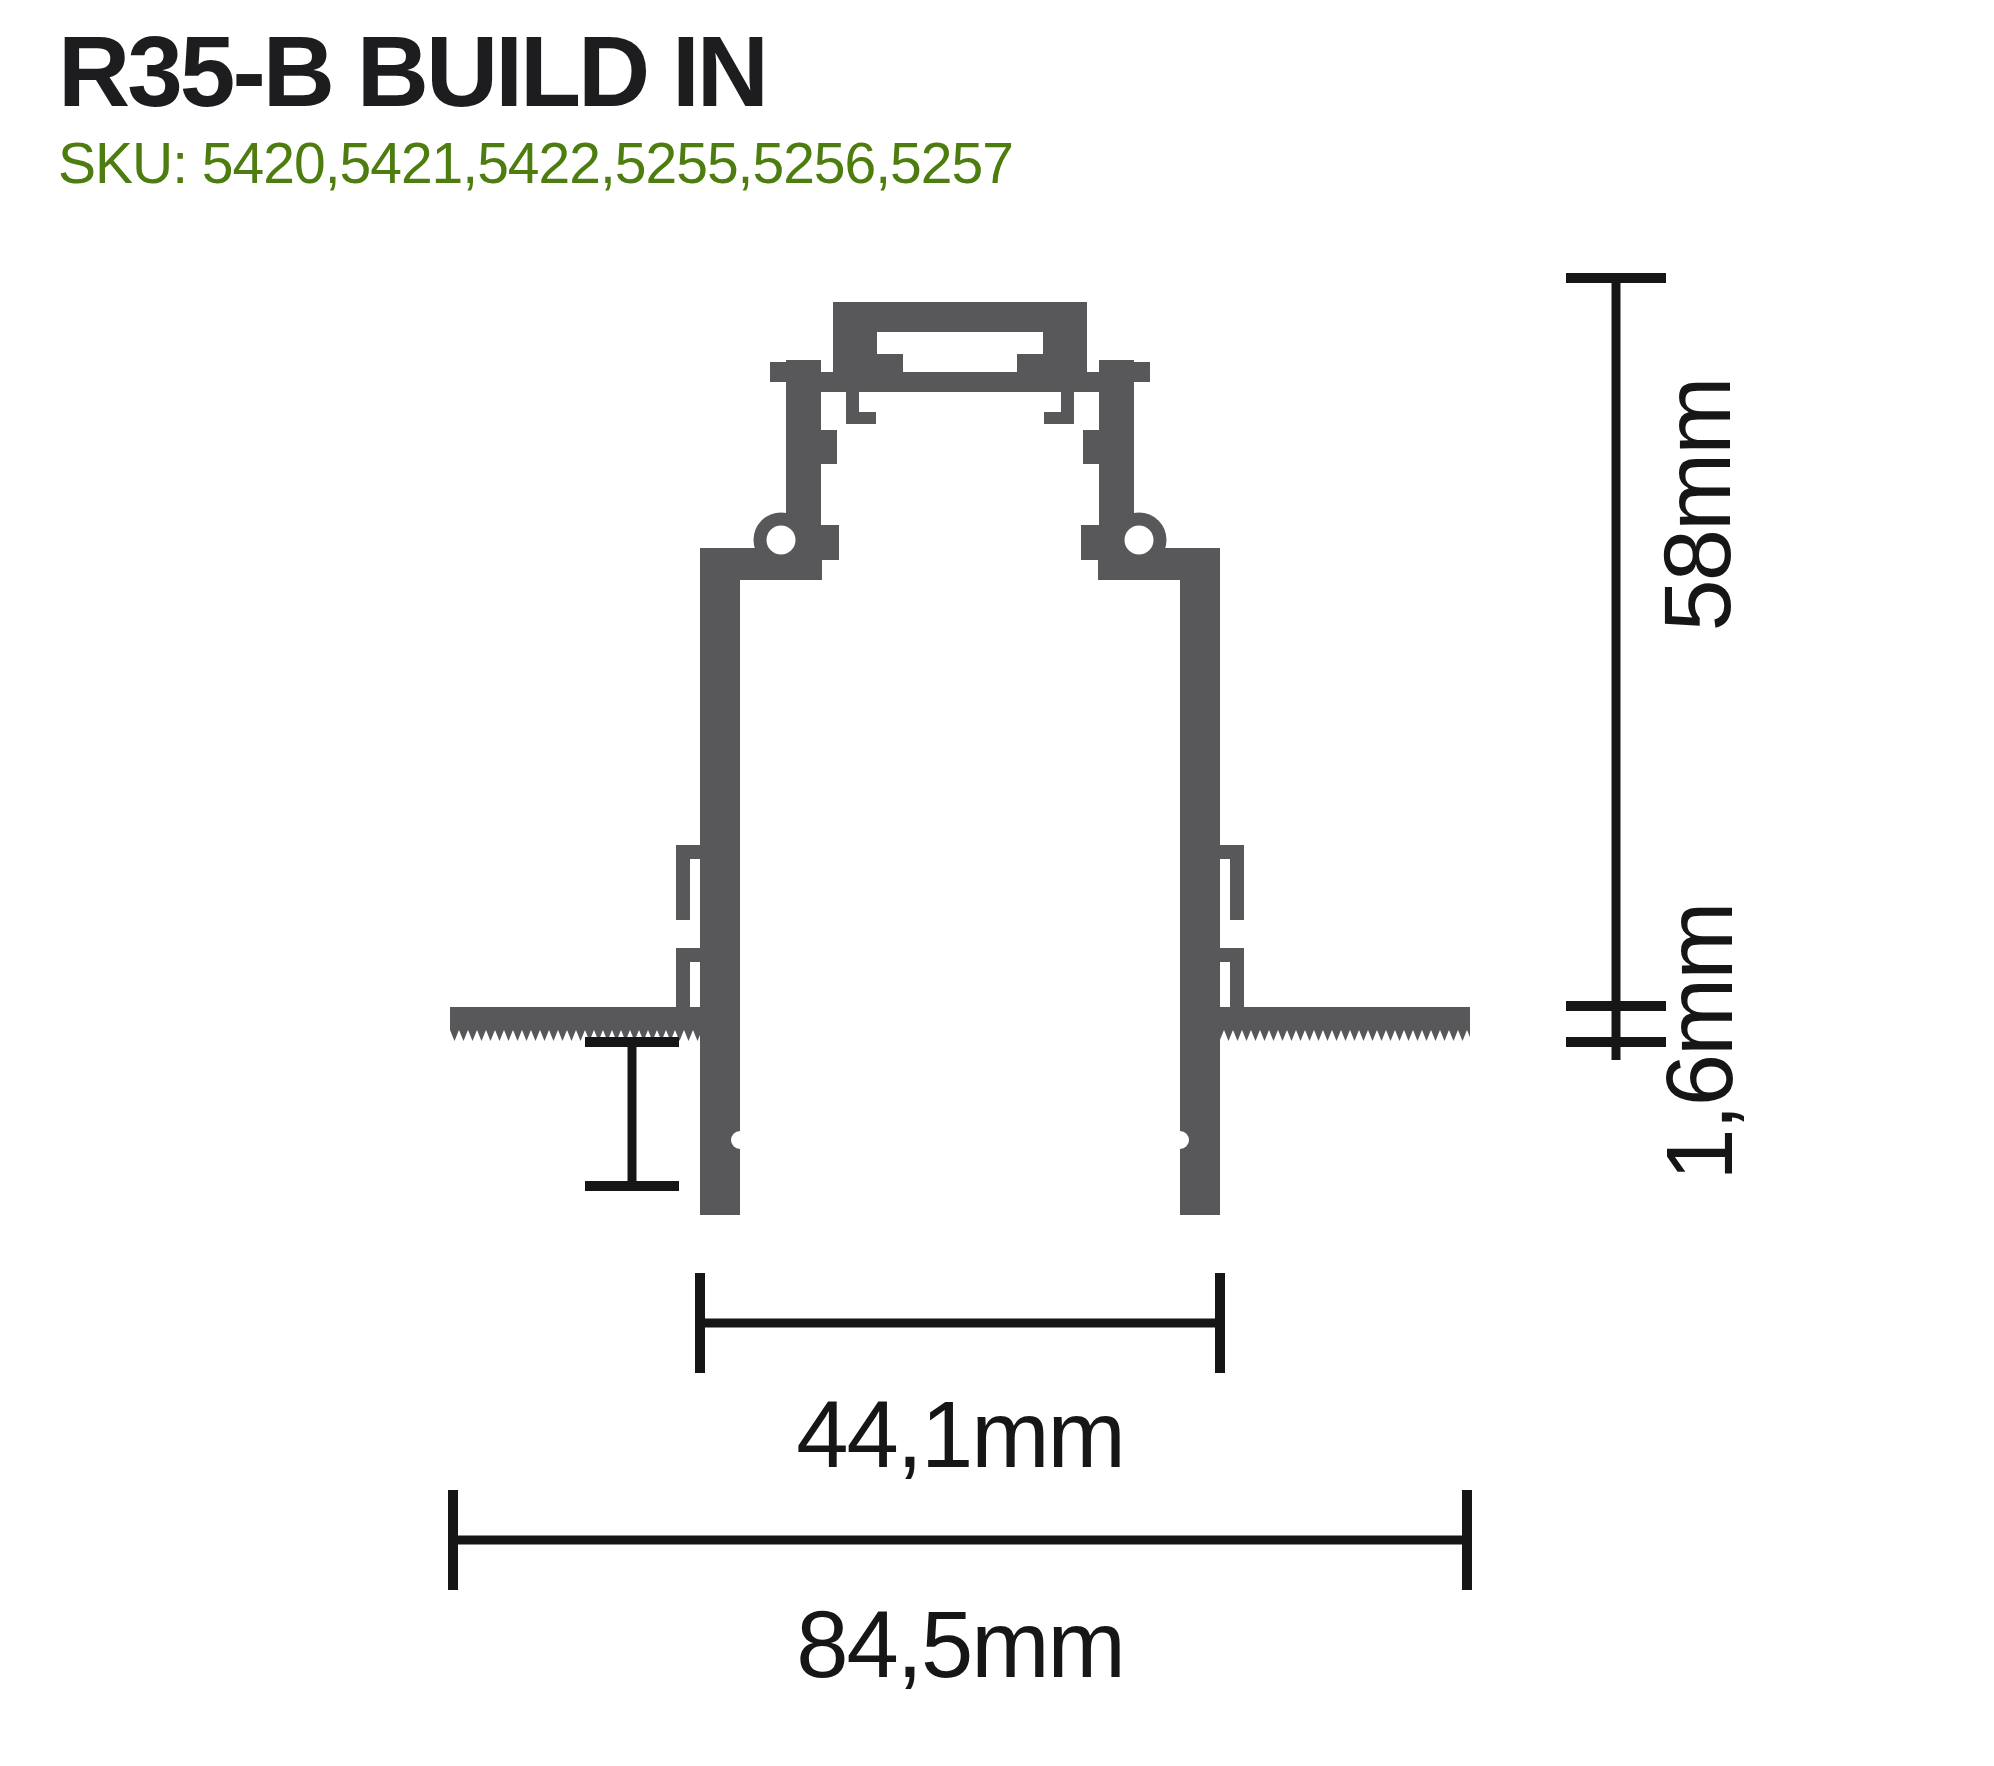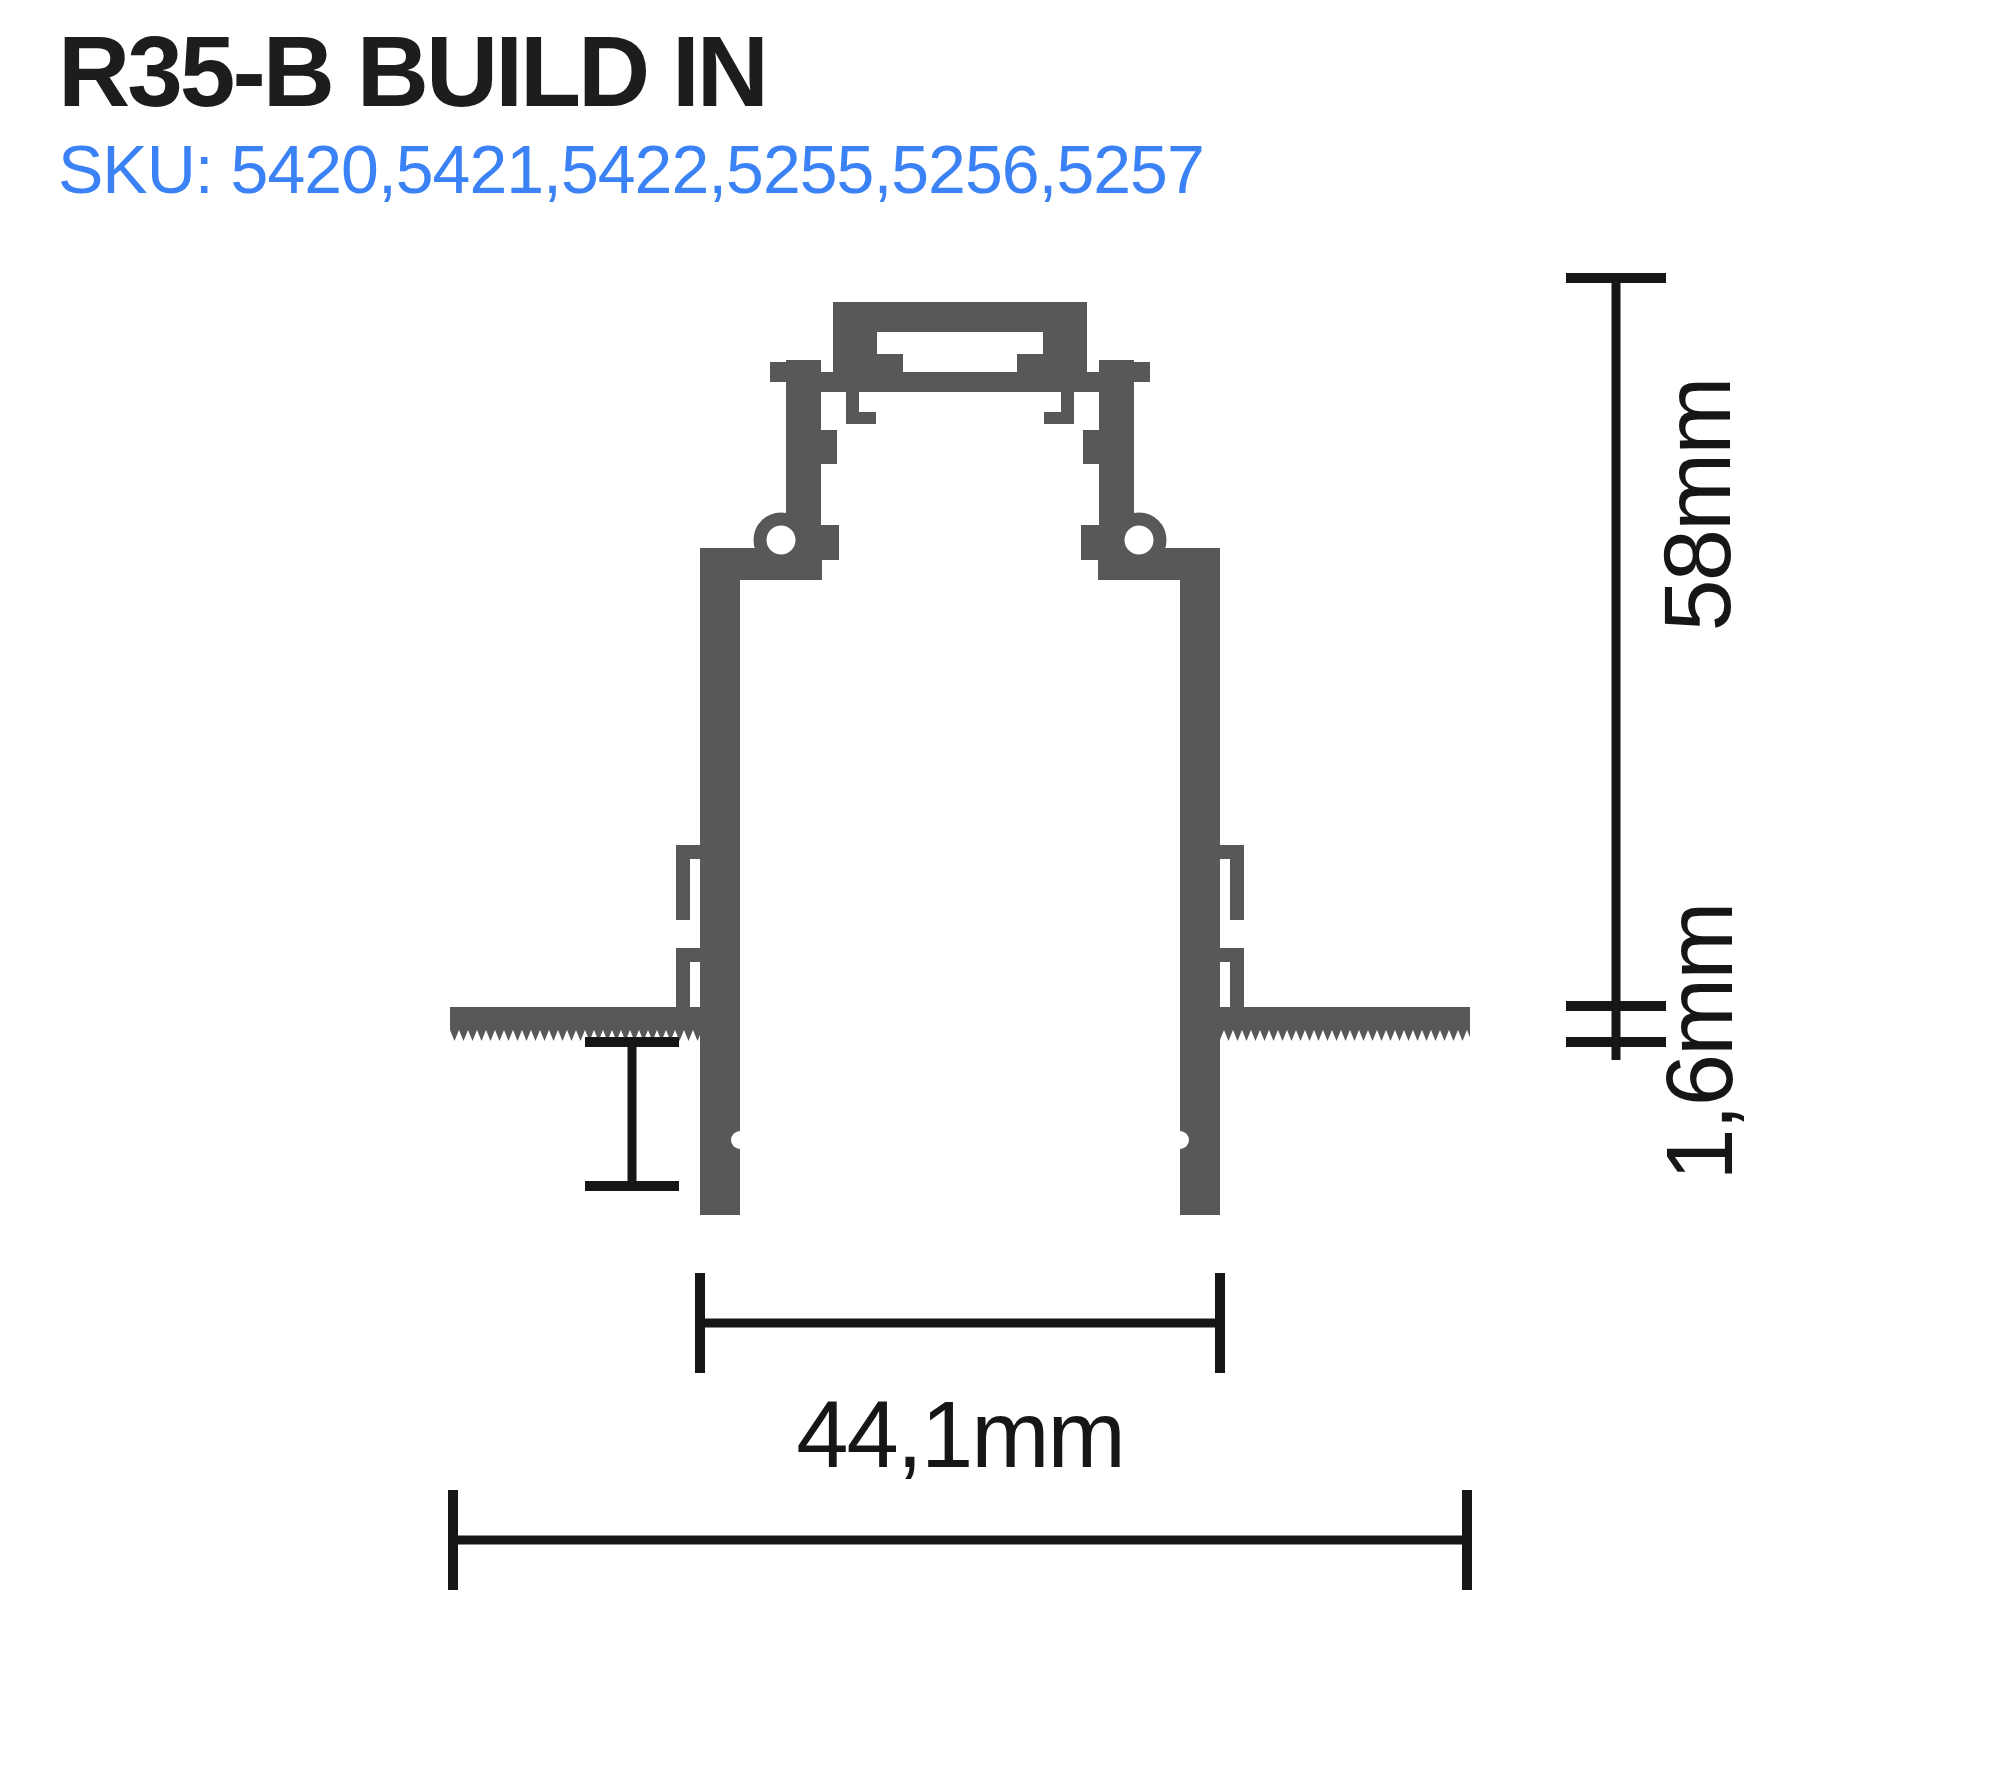--- a/index.html
+++ b/index.html
@@ -21,24 +21,24 @@
     left:58px; top:14px;
     font-size:100px;
     font-weight:bold;
     letter-spacing:-3px;
     color:#1d1d1f;
     white-space:nowrap;
   }
   .sku{
     position:absolute;
     left:58px; top:130px;
-    font-size:68px;
+    font-size:57px;
     font-weight:400;
     letter-spacing:-1px;
-    color:#3b82f6;
+    color:#4d7c0f;
     white-space:nowrap;
   }
   svg.diagram{
     position:absolute;
     left:0; top:0;
     width:1994px; height:1766px;
   }
   .pf{ fill:var(--profile); stroke:none; }
   .boss{ fill:#ffffff; stroke:var(--profile); stroke-width:13px; }
   .hole{ fill:#ffffff; stroke:none; }
@@ -140,14 +140,15 @@
     <line class="dimcap" x1="1220" y1="1273" x2="1220" y2="1373"></line>
 
     <line class="dimline" x1="453" y1="1540" x2="1467" y2="1540"></line>
     <line class="dimcap" x1="453" y1="1490" x2="453" y2="1590"></line>
     <line class="dimcap" x1="1467" y1="1490" x2="1467" y2="1590"></line>
   </svg>
 
   <div class="dim-label rotbox" id="lbl-58">58mm</div>
   <div class="dim-label rotbox" id="lbl-16">1,6mm</div>
   <div class="dim-label" id="lbl-441">44,1mm</div>
+  <div class="dim-label" id="lbl-845">84,5mm</div>
 
 </div>
 
 </body></html>

